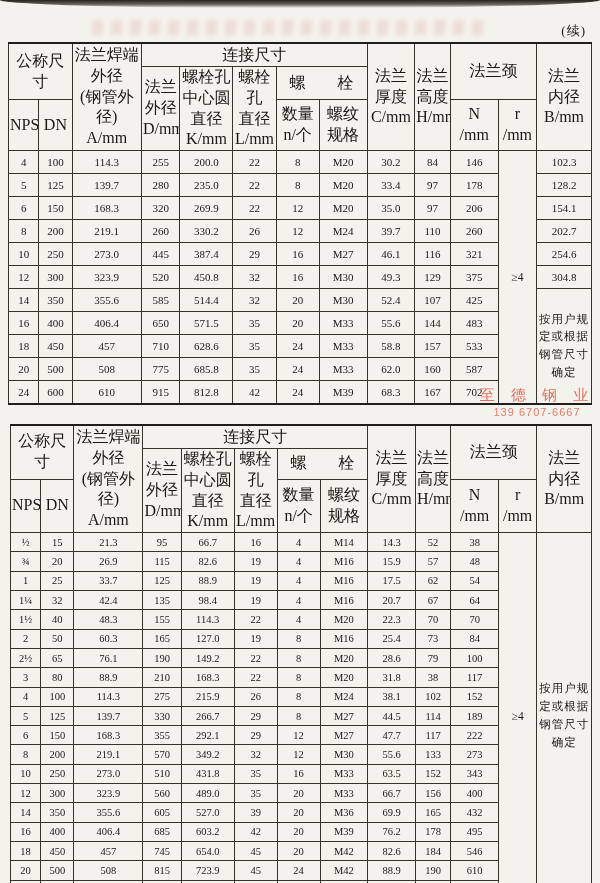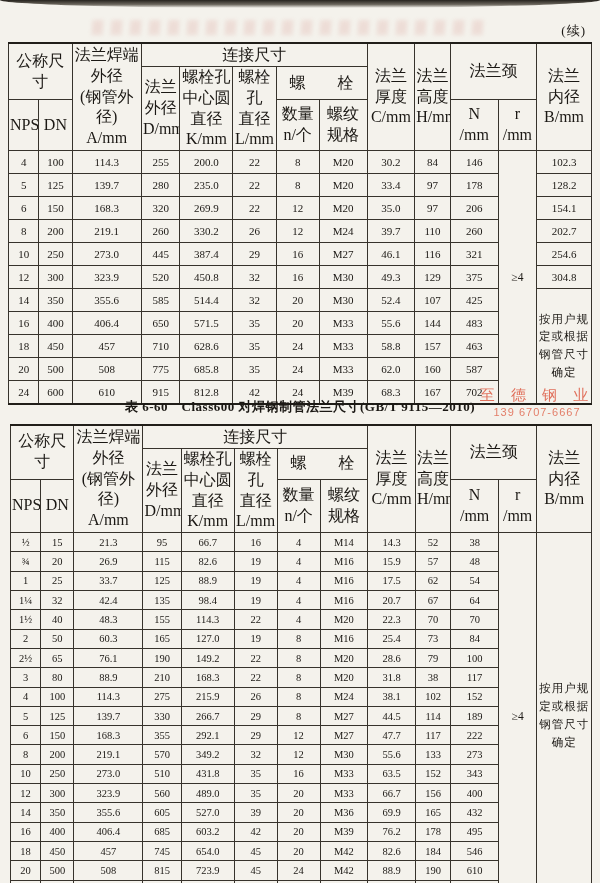--- a/index.html
+++ b/index.html
@@ -246,21 +246,21 @@
           <td>18</td>
           <td>450</td>
           <td>457</td>
           <td>710</td>
           <td>628.6</td>
           <td>35</td>
           <td>24</td>
           <td>M33</td>
           <td>58.8</td>
           <td>157</td>
-          <td>463</td>
+          <td>533</td>
         </tr>
         <tr>
           <td>20</td>
           <td>500</td>
           <td>508</td>
           <td>775</td>
           <td>685.8</td>
           <td>35</td>
           <td>24</td>
           <td>M33</td>
@@ -277,21 +277,20 @@
           <td>42</td>
           <td>24</td>
           <td>M39</td>
           <td>68.3</td>
           <td>167</td>
           <td>702</td>
         </tr>
       </tbody>
   </table>
 
-  <div class="t2-title">表 6-60　Class600 对焊钢制管法兰尺寸(GB/T 9115—2010)</div>
 
   <div class="watermark">
     <div class="wm1">至 德 钢 业</div>
     <div class="wm2">139 6707-6667</div>
   </div>
 
   <table class="sheet t2">
     <colgroup>
       <col style="width:5.2%">
         <col style="width:5.7%">

